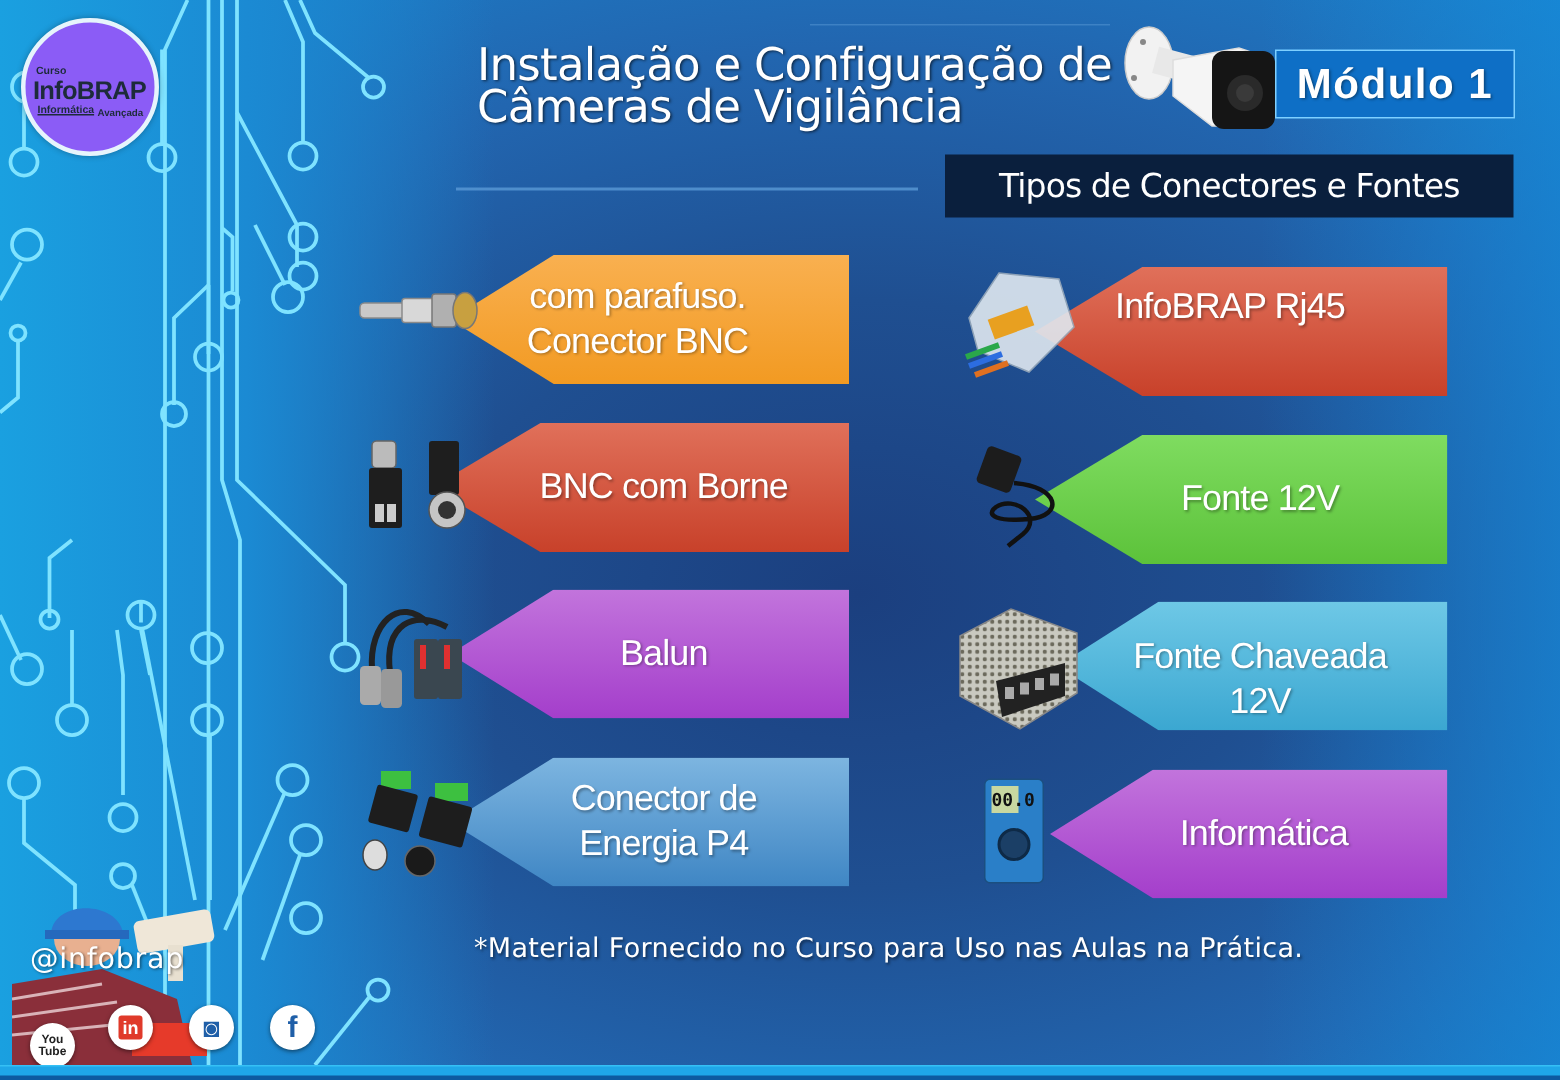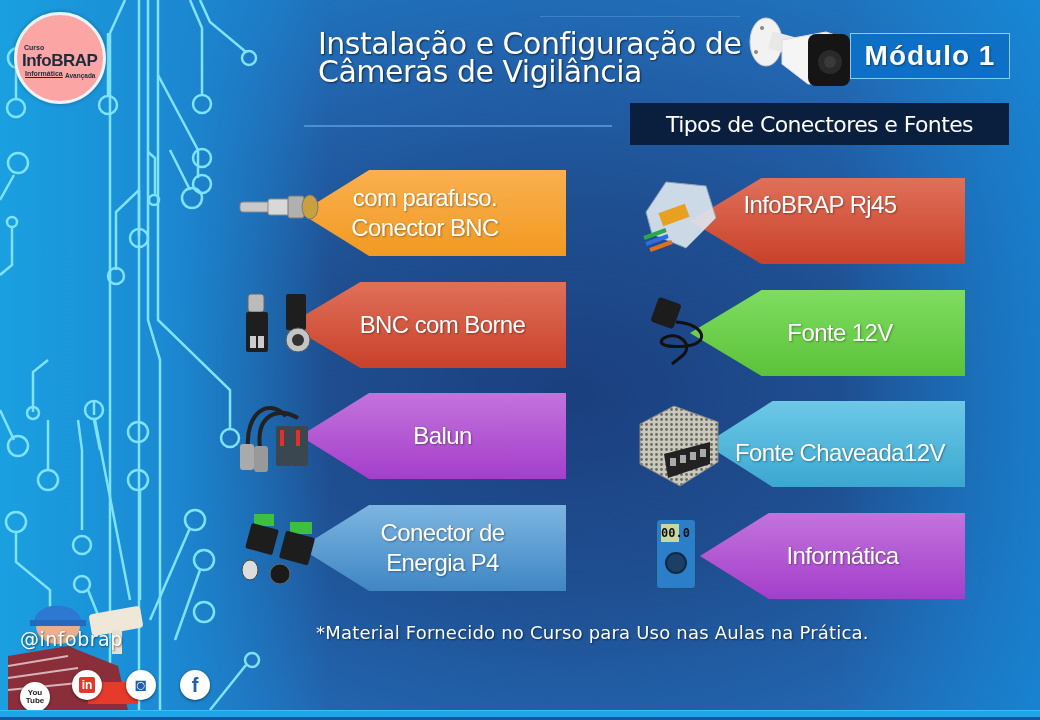--- a/index.html
+++ b/index.html
@@ -22,21 +22,21 @@
   .bottom-bar {
     position: absolute; left: 0; bottom: 0; width: 1040px; height: 10px;
     background: #1fa6e8; border-top: 1px solid #35c0f5;
   }
   .bottom-bar::after {
     content: ""; position: absolute; left: 0; bottom: 0; width: 100%; height: 3px; background: #0d5aa0;
   }
 
   .logo {
     position: absolute; left: 14px; top: 12px; width: 92px; height: 92px; border-radius: 50%;
-    background: #fca5a5; border: 3px solid #e6f4fc;
+    background: #8b5cf6; border: 3px solid #e6f4fc;
     box-shadow: 0 0 4px rgba(0,0,0,0.3);
     color: #1d2b3a;
   }
   .logo .l1 { position: absolute; left: 7px; top: 29px; font-size: 7px; font-weight: bold; }
   .logo .l2 { position: absolute; left: 5px; top: 36px; font-size: 17px; font-weight: bold; letter-spacing: -0.5px; }
   .logo .l3 { position: absolute; left: 8px; top: 55px; font-size: 7px; font-weight: bold; text-decoration: underline; }
   .logo .l4 { position: absolute; left: 48px; top: 57px; font-size: 6.5px; font-weight: bold; }
 
   .title {
     position: absolute; left: 318px; top: 30px; font-size: 30px; line-height: 28px;
@@ -256,21 +256,21 @@
 </svg>
 
 <div class="tag green" style="left:690px;top:290px;width:275px;"></div>
 <div class="tag-label" style="left:720px;top:290px;width:240px;height:86px;">Fonte 12V</div>
 <svg class="thumb" style="left:646px;top:294px;" width="66" height="74" viewBox="0 0 66 74">
   <rect x="8" y="6" width="24" height="26" rx="3" fill="#1c1c1c" transform="rotate(20 20 19)"></rect>
   <path d="M30 28 C60 30 64 50 40 52 C20 54 10 50 18 44 C30 36 50 50 36 62 L26 70" stroke="#111" stroke-width="3" fill="none"></path>
 </svg>
 
 <div class="tag cyan" style="left:705px;top:401px;width:260px;"></div>
-<div class="tag-label" style="left:730px;top:401px;width:220px;height:104px;flex-direction:row;">
+<div class="tag-label" style="left:730px;top:401px;width:220px;height:104px;flex-direction:column;">
   <span>Fonte Chaveada</span>
   <span>12V</span>
 </div>
 <svg class="thumb" style="left:634px;top:402px;" width="90" height="88" viewBox="0 0 90 88">
   <defs>
     <pattern id="mesh" width="5" height="5" patternUnits="userSpaceOnUse">
       <rect width="5" height="5" fill="#c9c9c0"></rect>
       <circle cx="2.5" cy="2.5" r="1.4" fill="#6c6a5c"></circle>
     </pattern>
   </defs>

